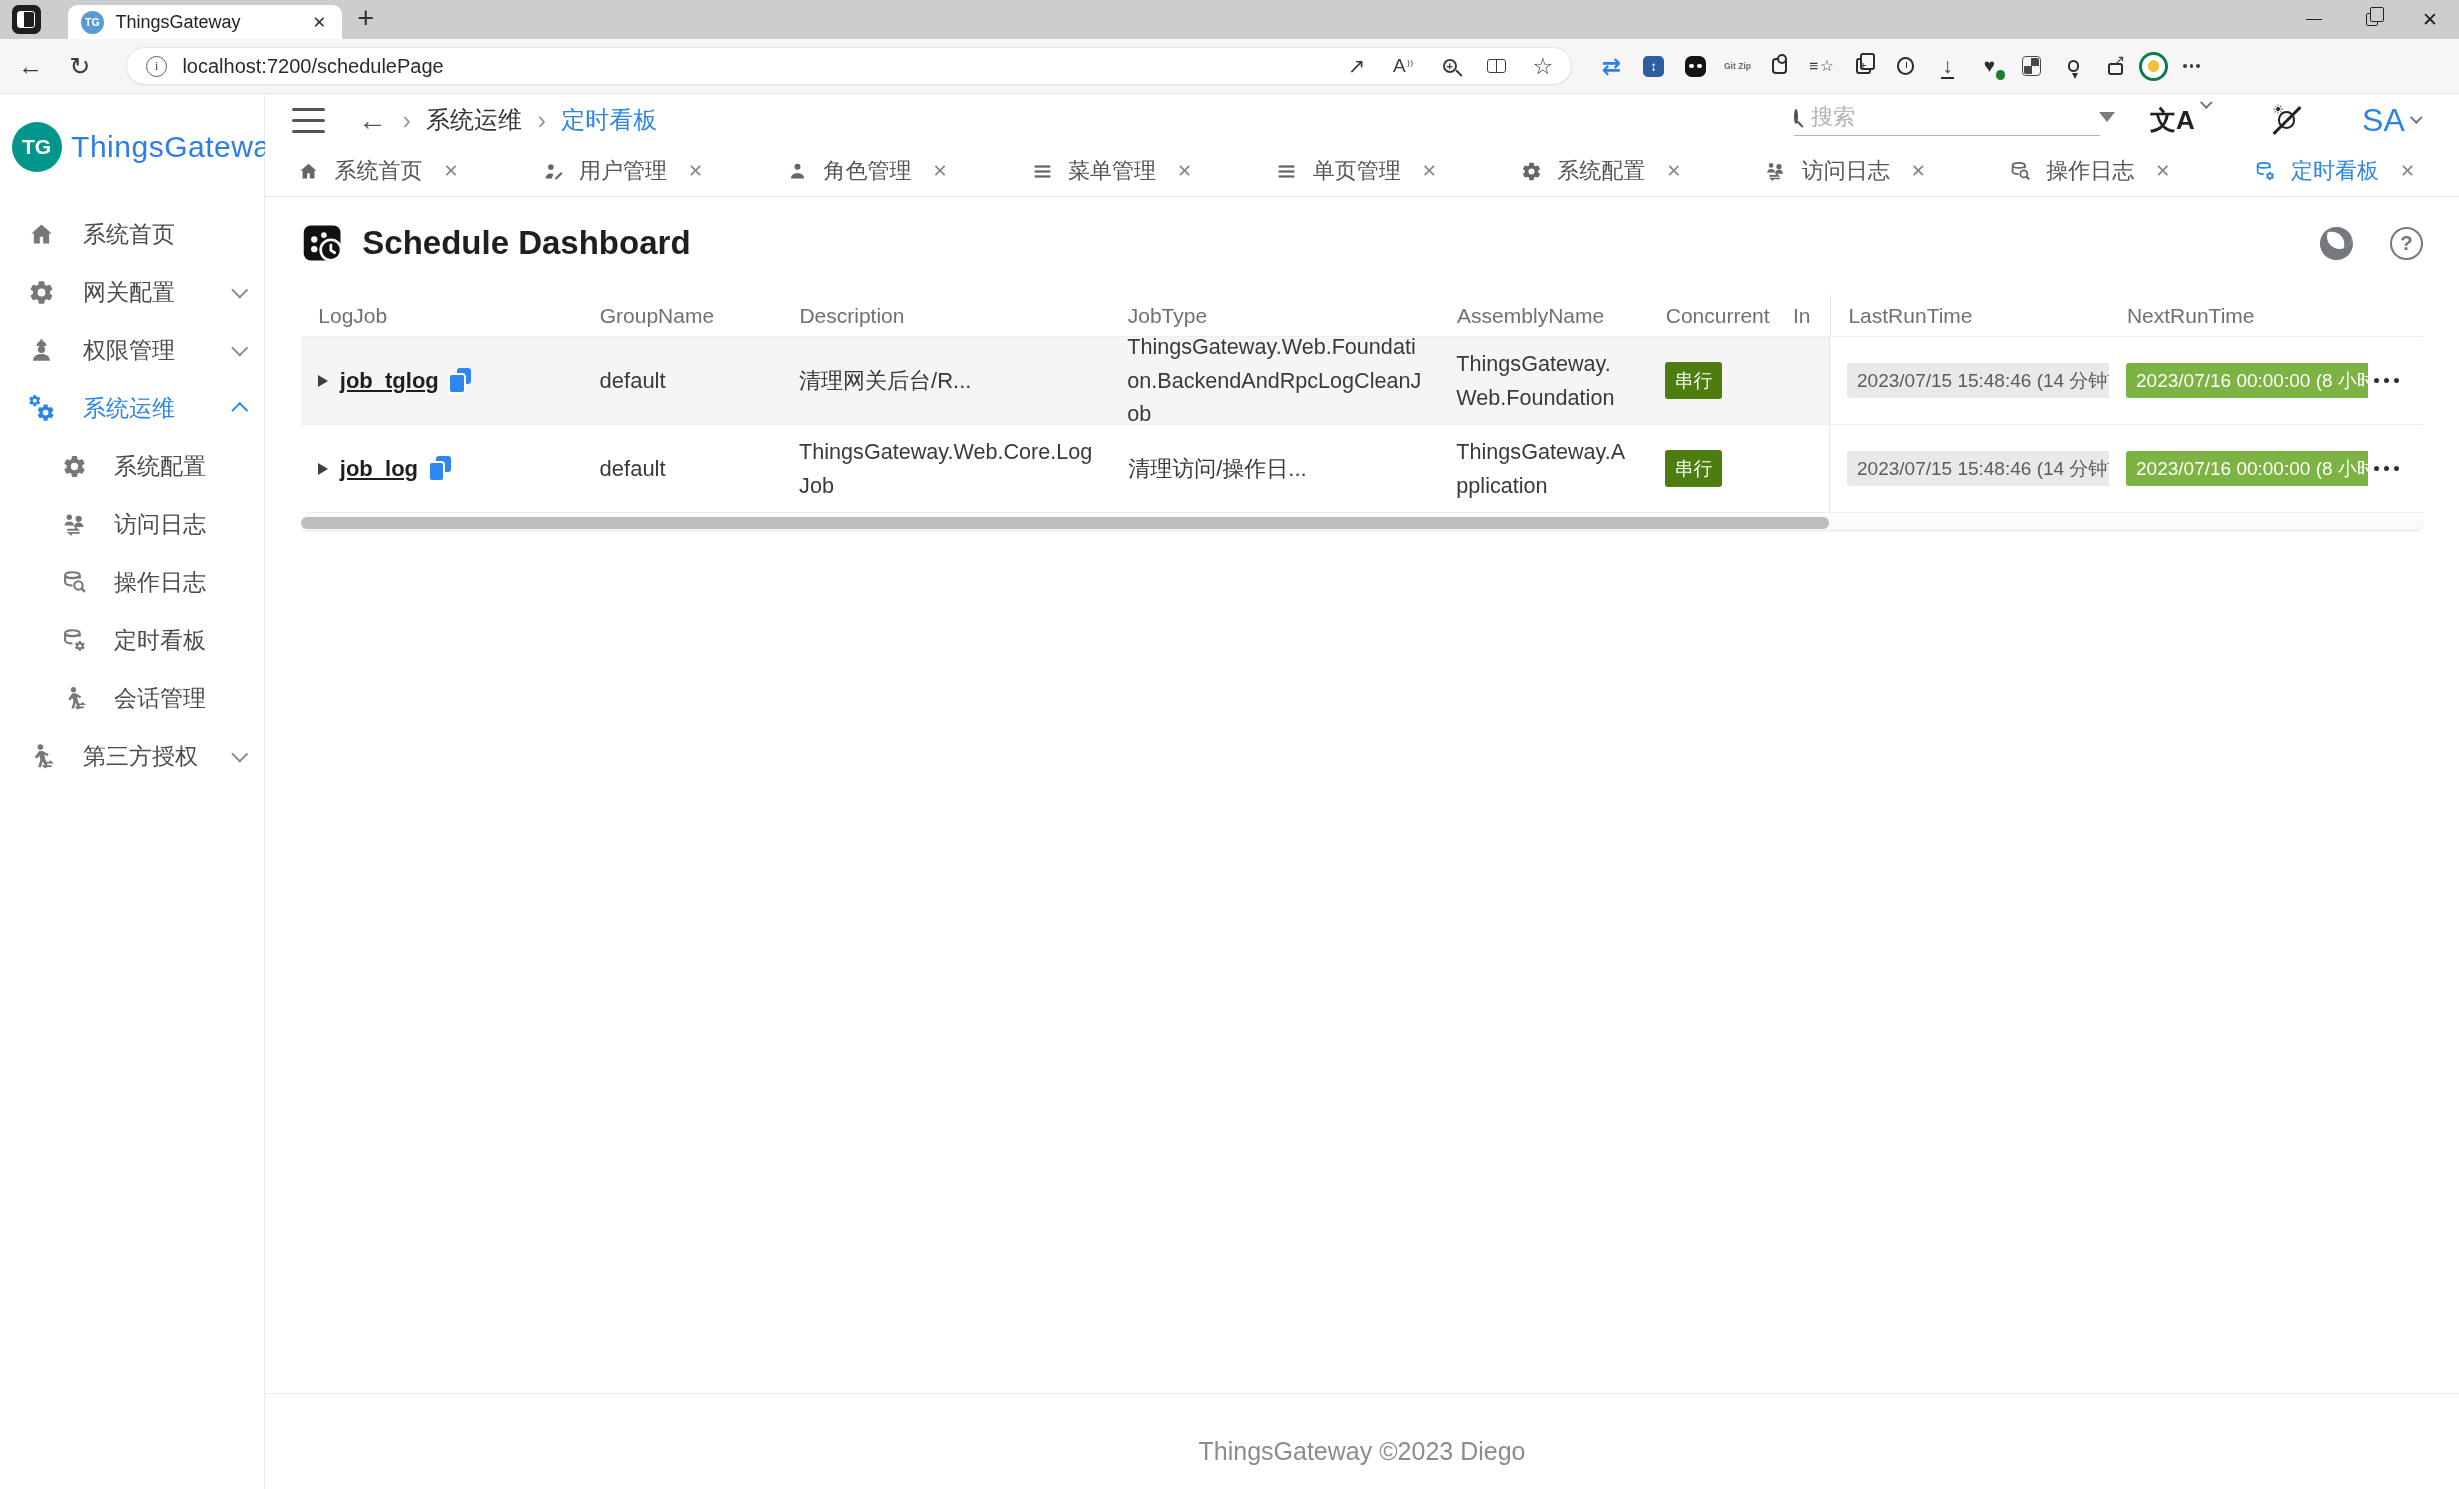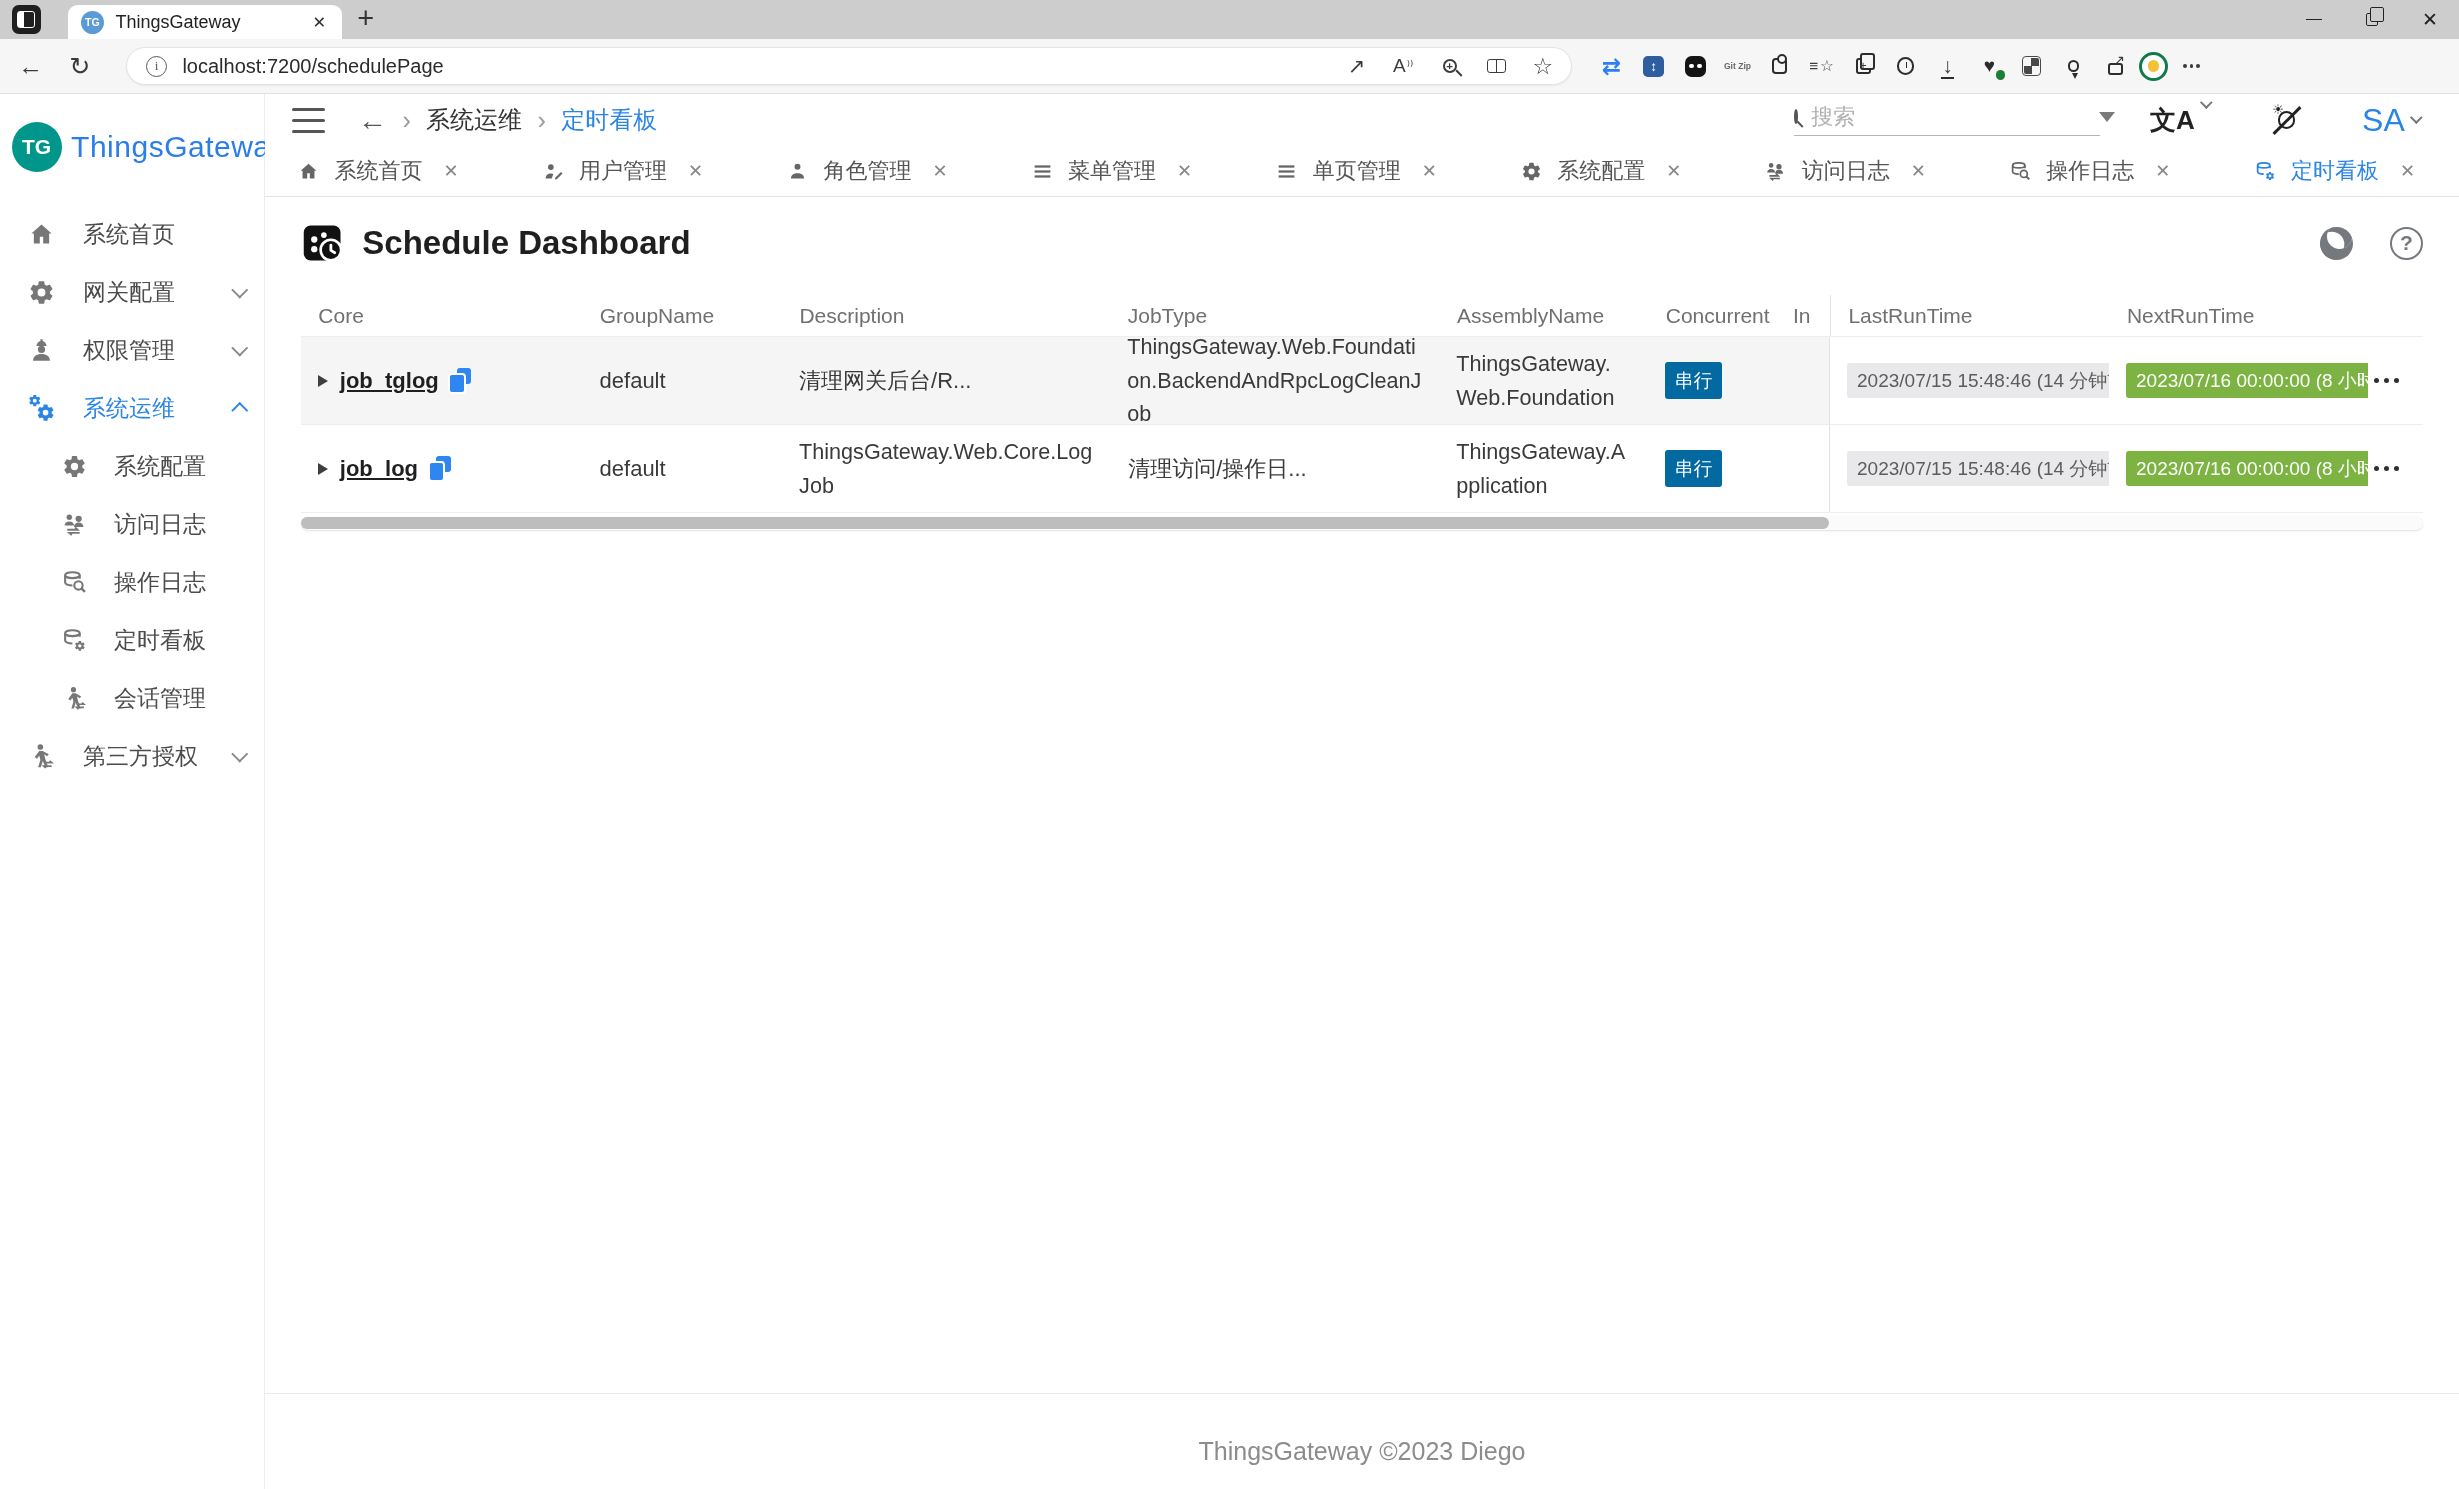--- a/index.html
+++ b/index.html
@@ -136,21 +136,21 @@
   .row { height:88px; border-bottom:1px solid #ebeef5; color:#3a3a3a; }
   .row .c4, .row .c5 { line-height:1.55; word-break:break-all; font-size:21.6px; }
   .pinned { border-left:1px solid #e2e2e2; background:#fff; }
   .row.striped .td:not(.pinned) { background:#f5f5f6; }
   .expand-caret { width:0; height:0; border-left:10.6px solid #3f3f3f; border-top:6.7px solid transparent; border-bottom:6.7px solid transparent; flex:none; }
   .job-link { font-weight:bold; color:#1f1f1f; text-decoration:underline; margin-left:11.5px; font-size:22px; }
   .copy-icon { position:relative; width:23px; height:26px; margin-left:9.6px; flex:none; }
   .copy-icon::before { content:""; position:absolute; right:0; top:0; width:14.4px; height:16.3px; background:#2e86f0; border-radius:2.9px; }
   .copy-icon::after { content:""; position:absolute; left:0; bottom:0; width:13.4px; height:16.3px; background:#2e86f0; border:2.4px solid #fff; border-radius:3.8px; }
   .badge { display:inline-block; border-radius:2.9px; font-size:19px; padding:4.8px 9.6px; white-space:nowrap; }
-  .badge.red { background:#0369a1; color:#fff; padding:5.8px 9.6px; }
+  .badge.red { background:#4d7c0f; color:#fff; padding:5.8px 9.6px; }
   .badge.gray { background:#e9e9eb; color:#5c5c5c; }
   .badge.green { background:#7cb342; color:#fff; }
   .menu-dots { display:inline-flex; gap:4.8px; } .menu-dots b { width:5.3px; height:5.3px; border-radius:50%; background:#2f2f2f; }
 
   .hscroll { margin-top:2.9px; height:14.4px; background:#fbfbfb; border-radius:7.7px; position:relative; box-shadow:0 1px 1.9px rgba(0,0,0,.12); }
   .hscroll .thumb { position:absolute; left:0; top:1px; bottom:1px; width:72%; background:#bdbdbd; border-radius:6.7px; }
 
   .main-divider { position:absolute; left:0; right:0; top:1299px; border-top:1px solid #e9e9e9; }
   .footer { position:absolute; left:0; right:0; top:1343px; text-align:center; color:#8c8c8c; font-size:25px; }
 
@@ -524,21 +524,21 @@
         <div class="title-actions">
           <span class="circle-btn moon-btn">
               <i></i>
             </span>
           <span class="circle-btn help-btn"></span>
         </div>
       </div>
 
       <div class="table">
         <div class="tr thead">
-          <span class="td c1">Core</span>
+          <span class="td c1">LogJob</span>
           <span class="td c2">GroupName</span>
           <span class="td c3">Description</span>
           <span class="td c4">JobType</span>
           <span class="td c5">AssemblyName</span>
           <span class="td c6">Concurrent</span>
           <span class="td c7">In</span>
           <span class="td c8 pinned">LastRunTime</span>
           <span class="td c9">NextRunTime</span>
           <span class="td c10"></span>
         </div>

